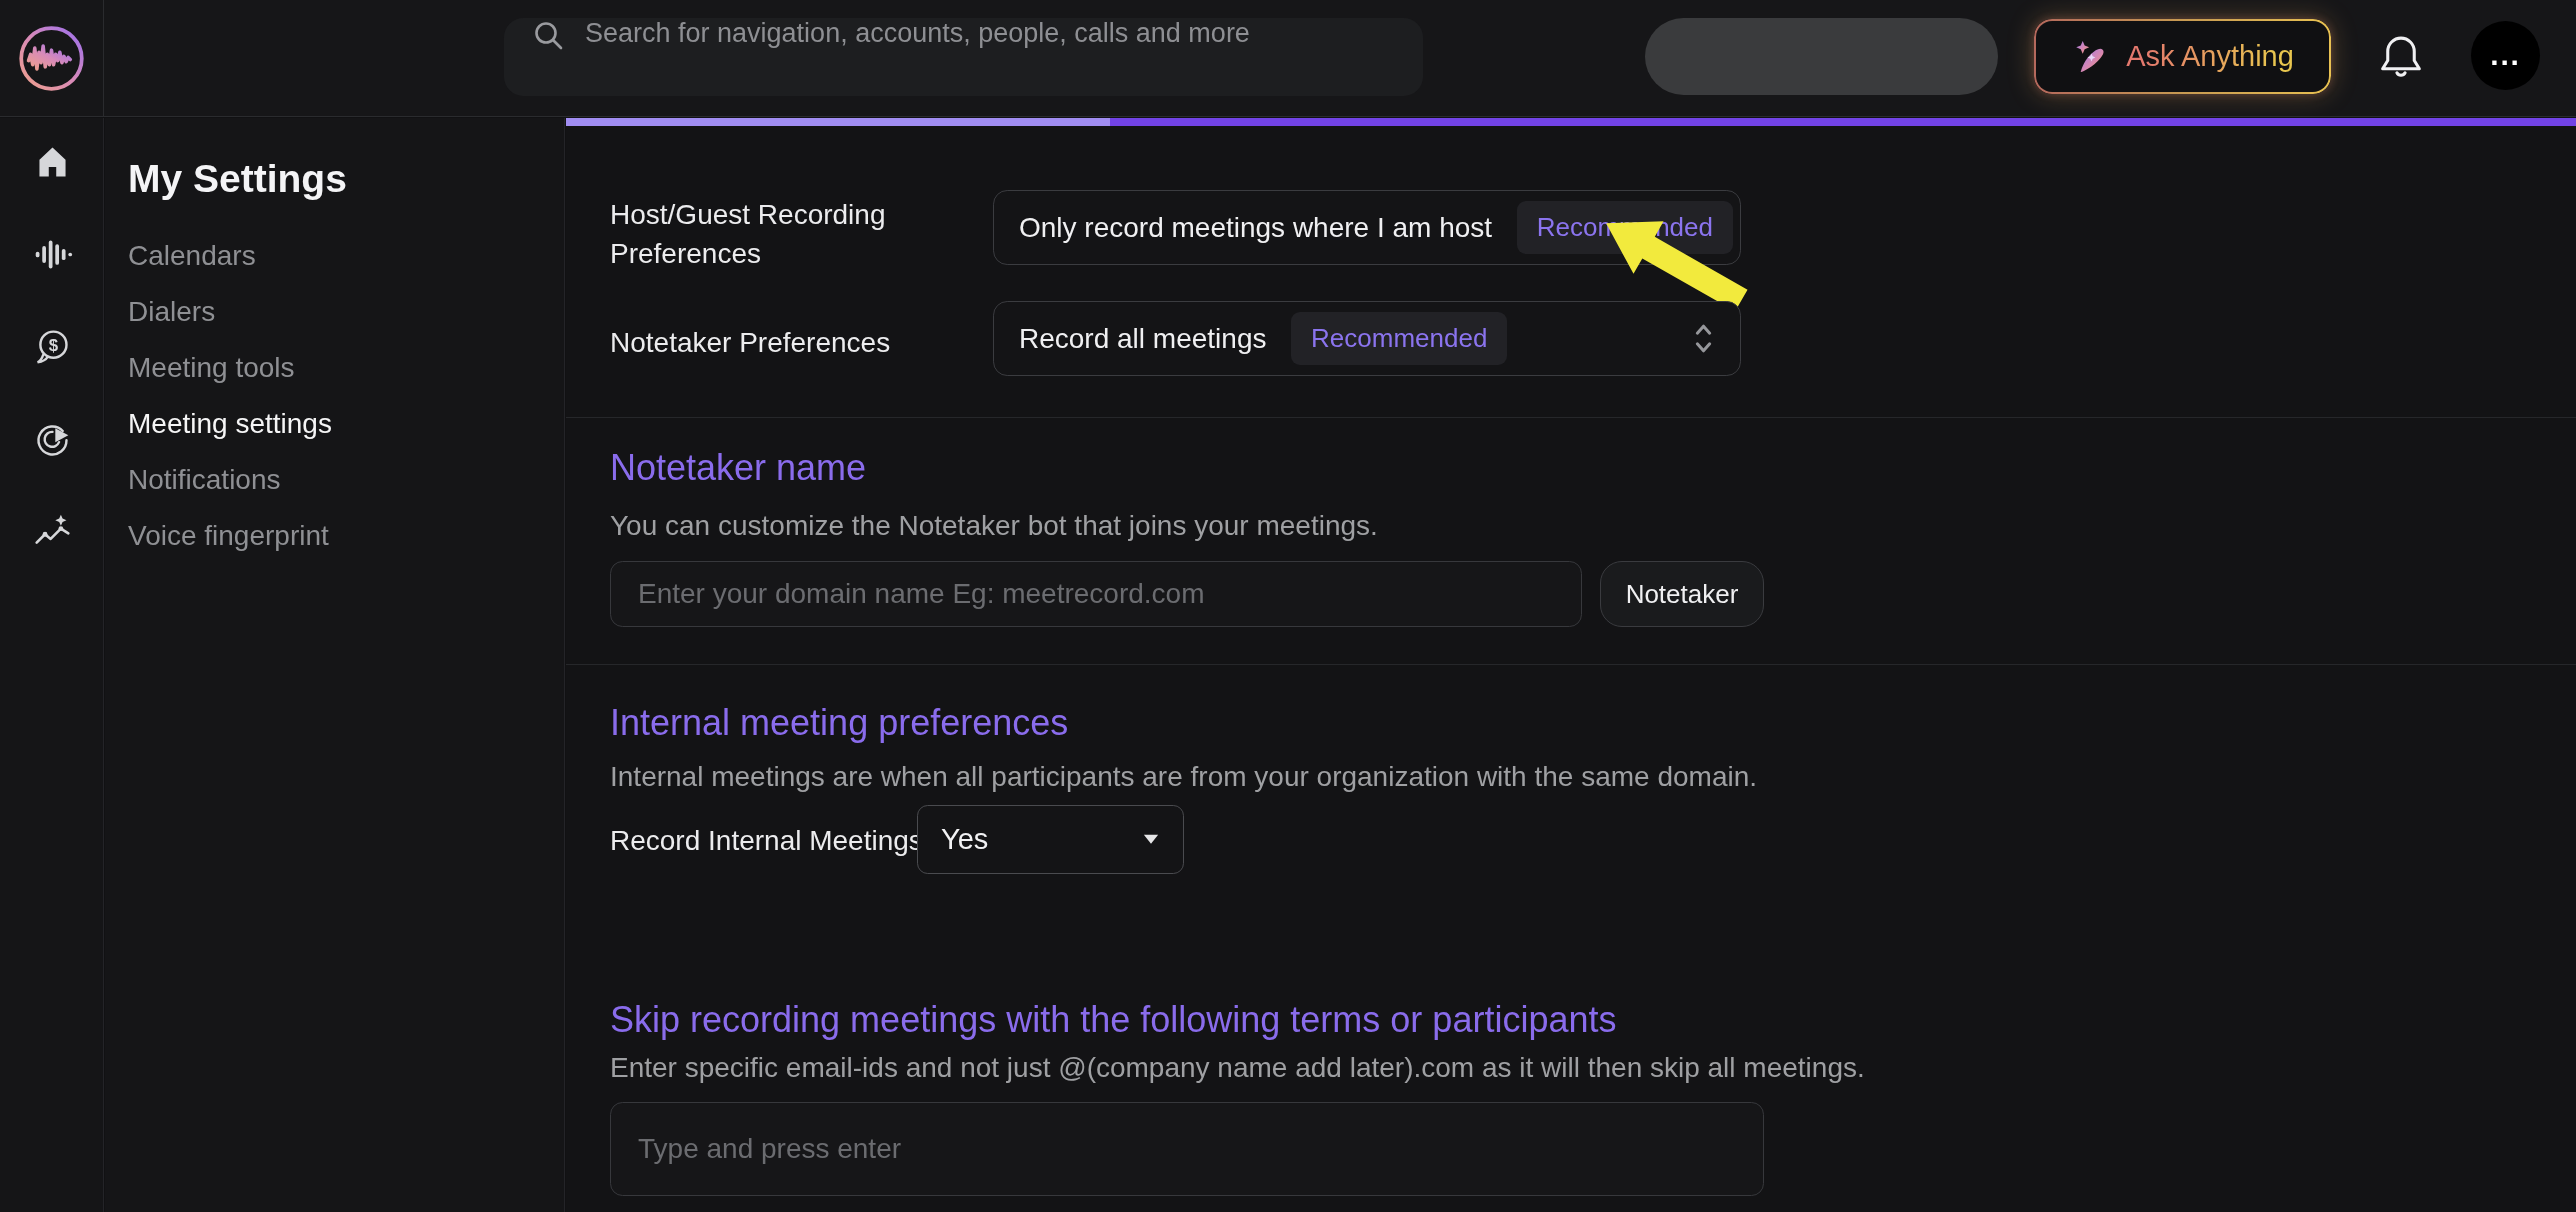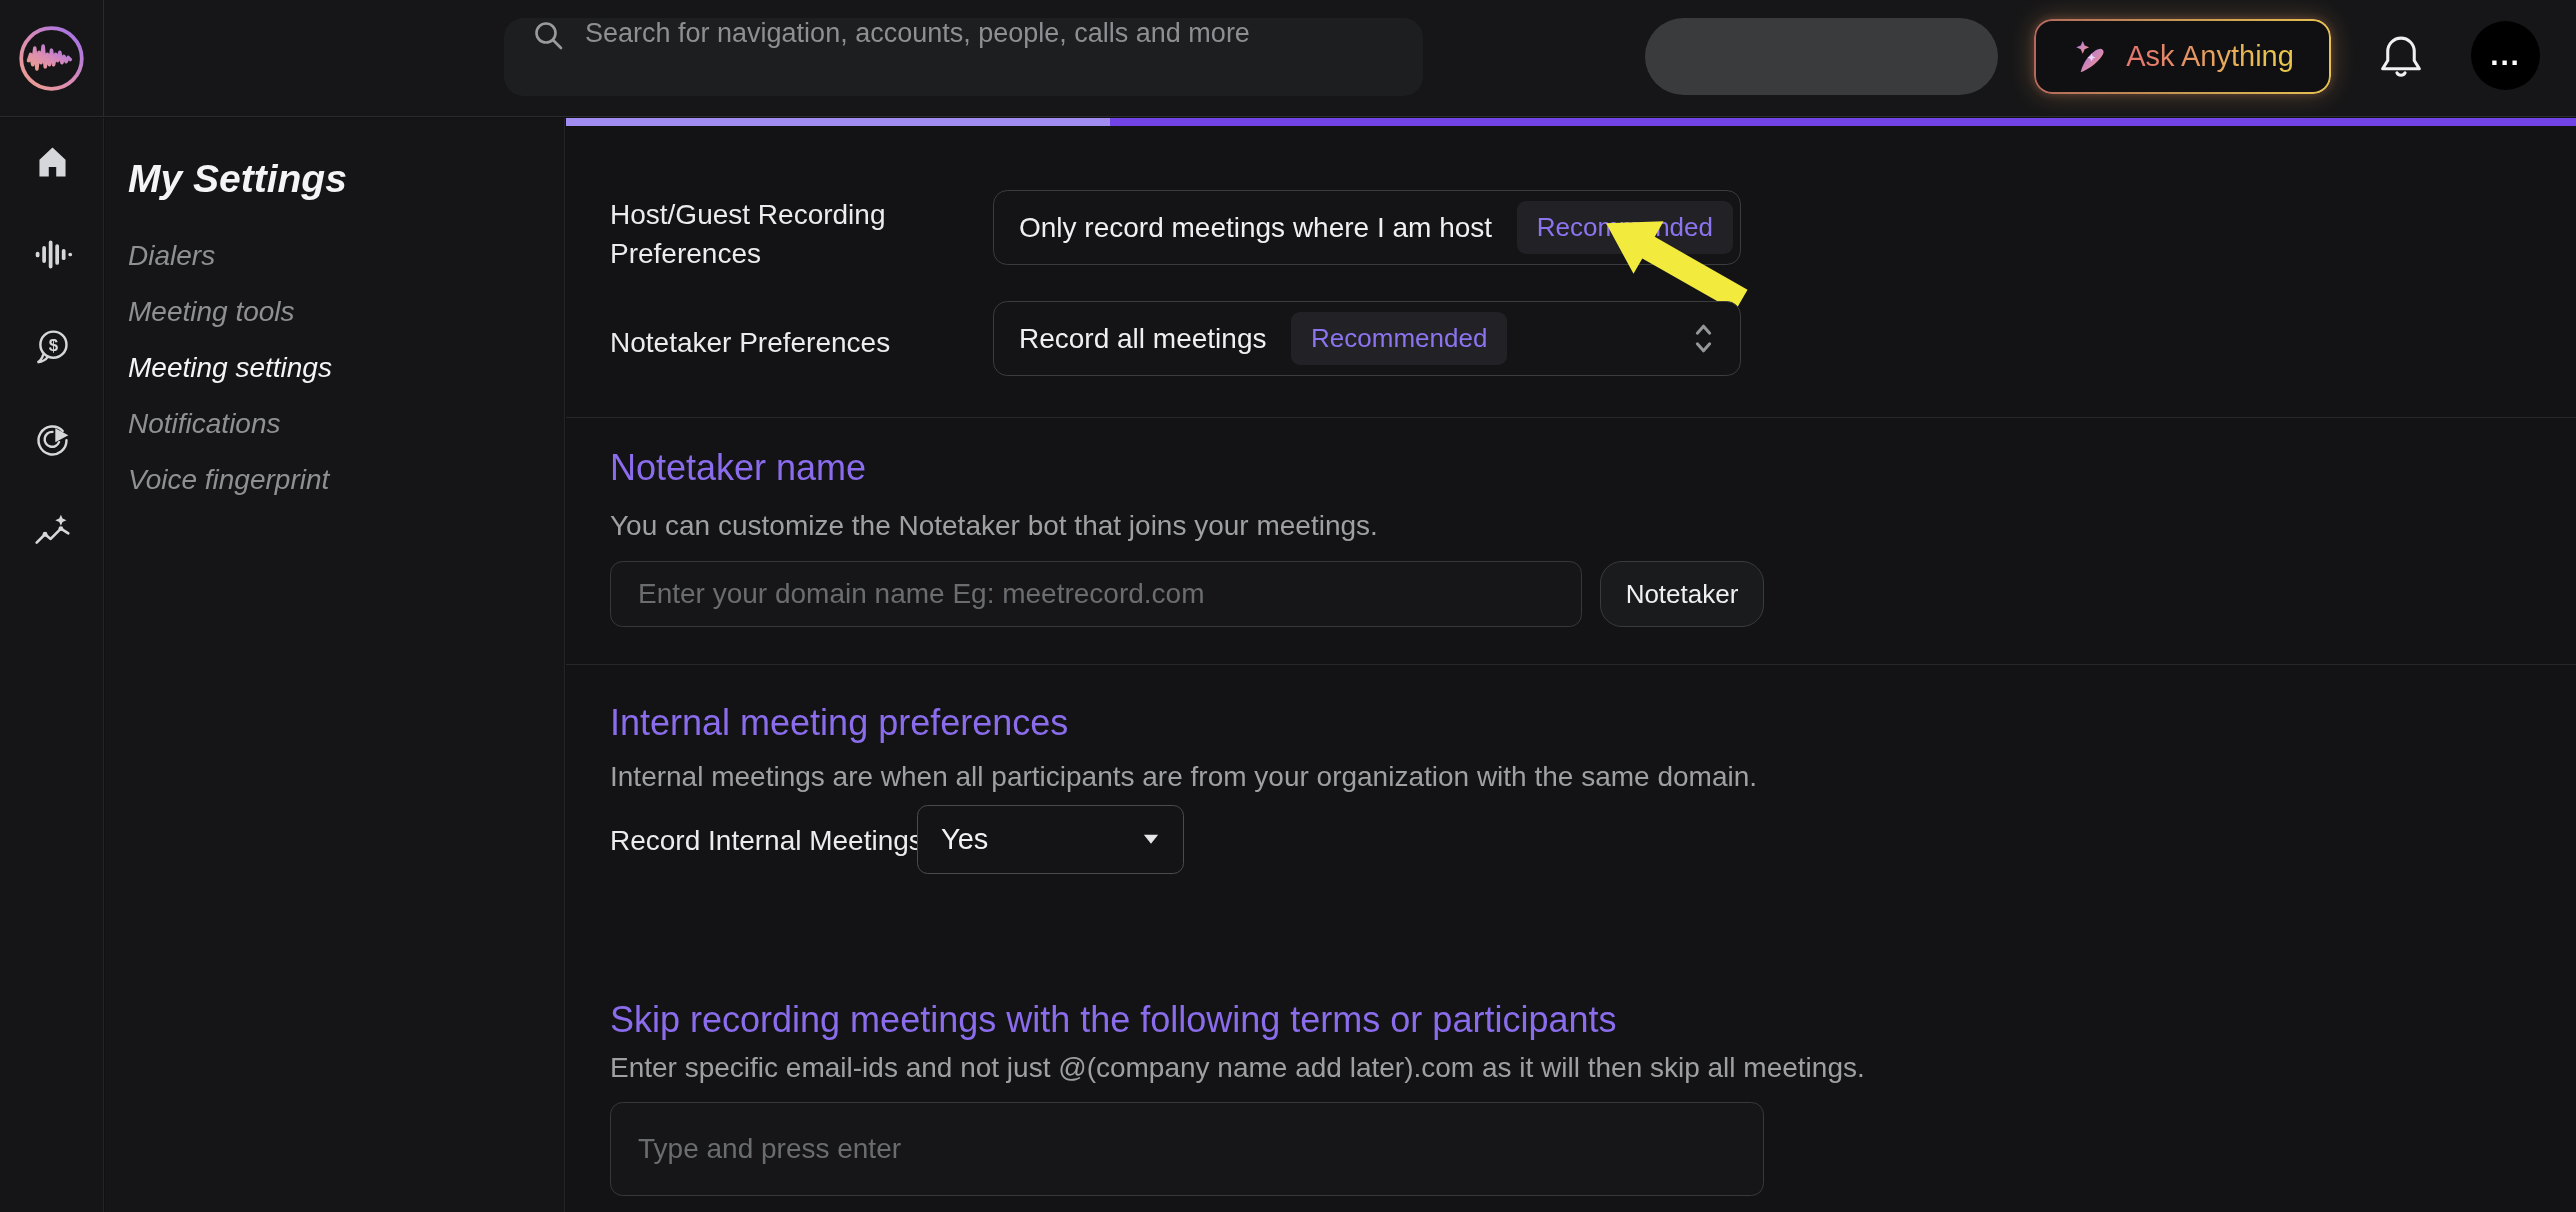--- a/index.html
+++ b/index.html
@@ -33,21 +33,21 @@
     background:#000; color:#fff; display:flex; align-items:center; justify-content:center;
     font-size:30px; font-weight:700; letter-spacing:1.8px; cursor:pointer; }
 
   
   .rail { position:absolute; top:118px; left:0; width:104px; height:1095px;
     background:#151517; border-right:0.9px solid #242428; }
   .rail-item { position:absolute; left:32px; width:41px; height:41px; cursor:pointer; }
 
   
   .sidebar { position:absolute; top:118px; left:105px; width:460px; height:1095px;
-    background:#151517; border-right:0.9px solid #242428;font-style:italic; }
+    background:#151517; border-right:0.9px solid #242428; }
   .sidebar-title { position:absolute; left:23px; top:39px; font-size:39px; font-weight:700; color:#f4f4f6; }
   .side-menu { position:absolute; top:110px; left:0; width:100%; }
   .side-item { height:56px; display:flex; align-items:center; padding-left:23px;
     font-size:28px; color:#8f9094; cursor:pointer; }
   .side-item.active { color:#f5f5f6; font-weight:500; }
 
   
   .main { position:absolute; top:118px; left:566px; width:2010px; height:1095px; background:#131315; }
   .progress { position:absolute; top:0; left:0; width:100%; height:8px; background:#7243e6; }
   .progress-light { position:absolute; top:0; left:0; width:544px; height:8px; background:#a18df2; }
@@ -163,20 +163,21 @@
     <polyline points="5,35 14,26 20,31 31,20 39,25" fill="none" stroke="#d6d7da" stroke-width="2.8" stroke-linecap="round" stroke-linejoin="round"></polyline>
     <circle cx="14" cy="26" r="2.6" fill="#d6d7da"></circle>
     <circle cx="31" cy="20" r="2.6" fill="#d6d7da"></circle>
     <path d="M31 5 l1.8 4.2 4.2 1.8 -4.2 1.8 -1.8 4.2 -1.8 -4.2 -4.2 -1.8 4.2 -1.8 Z" fill="#d6d7da"></path>
   </svg>
 </div>
 
 <div class="sidebar">
   <div class="sidebar-title">My Settings</div>
   <div class="side-menu">
+    <div class="side-item">Calendars</div>
     <div class="side-item">Dialers</div>
     <div class="side-item">Meeting tools</div>
     <div class="side-item active">Meeting settings</div>
     <div class="side-item">Notifications</div>
     <div class="side-item">Voice fingerprint</div>
   </div>
 </div>
 
 <div class="main">
   <div class="progress">

